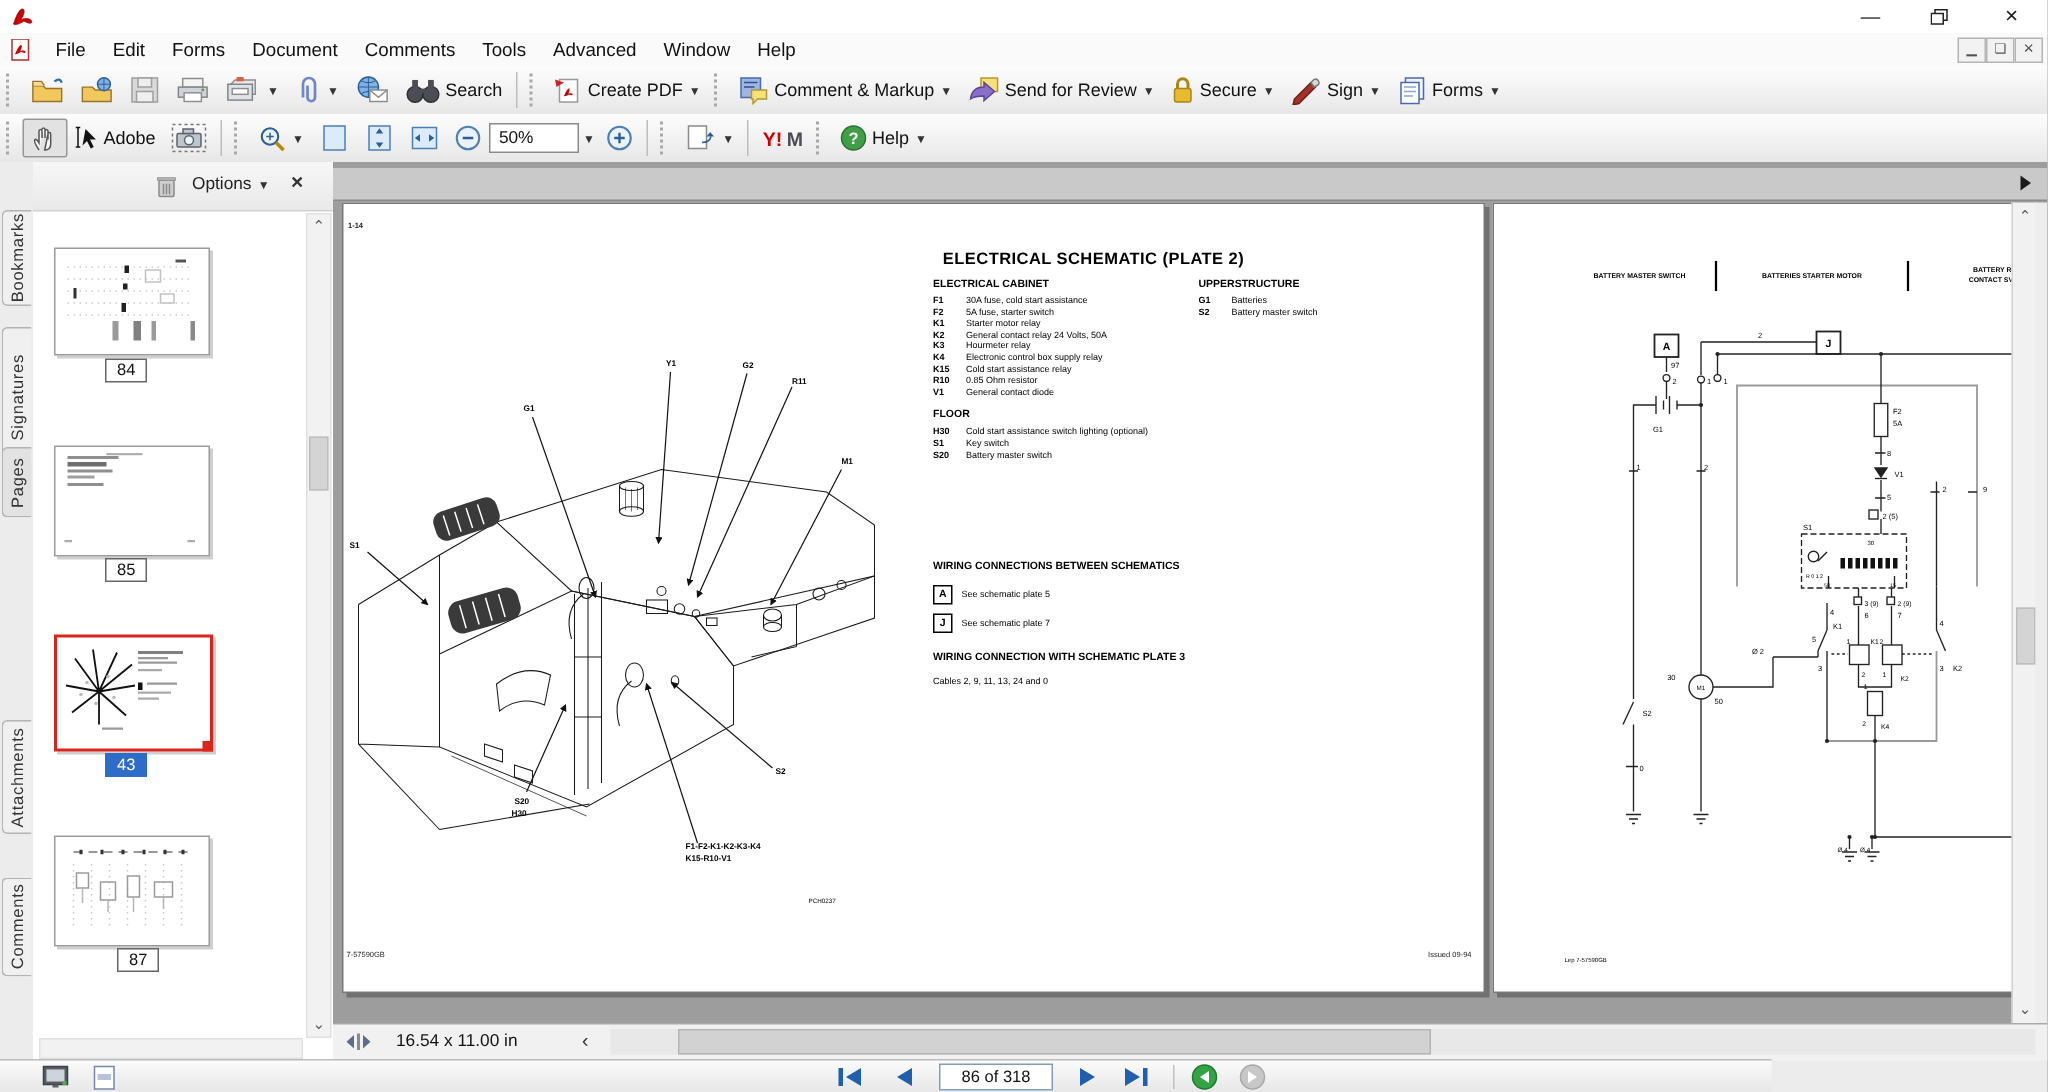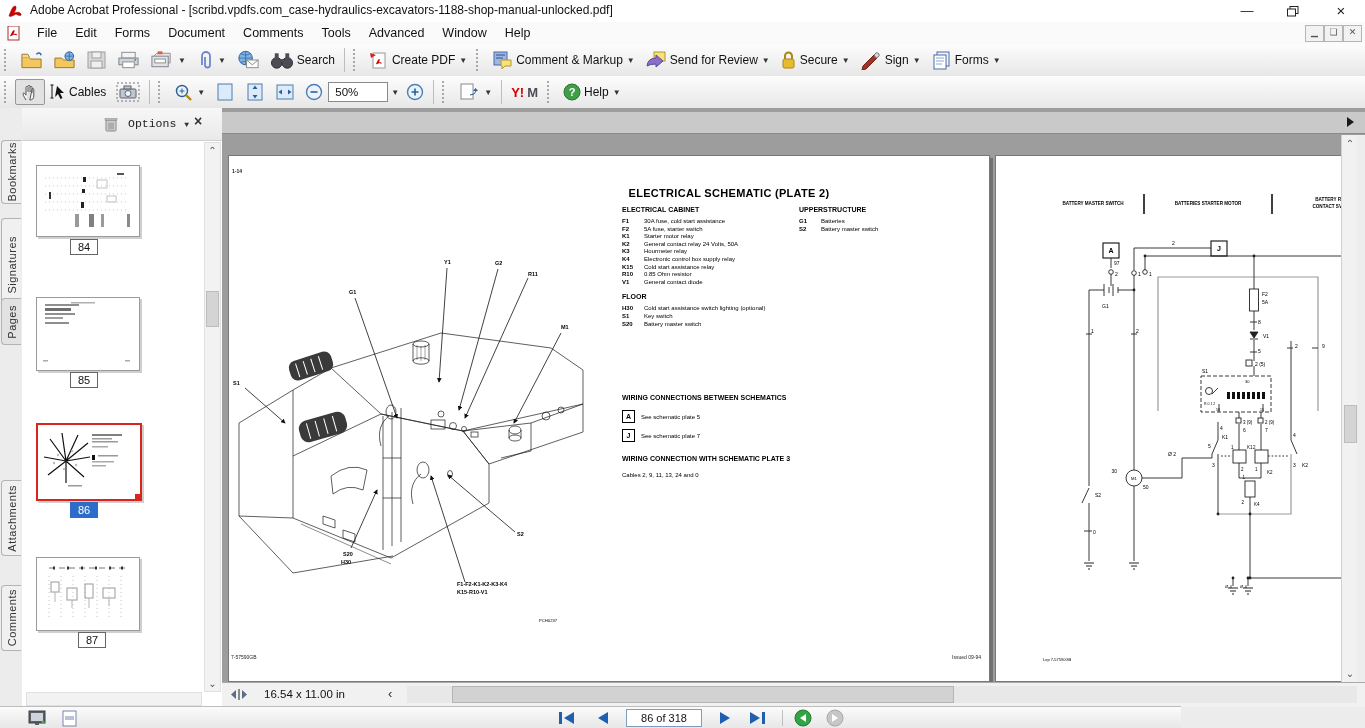--- a/index.html
+++ b/index.html
@@ -29,33 +29,33 @@
   .zoomfield{width:52px;height:18px;background:#fff;border:1px solid #8a8a8a;font-size:11.5px;
              line-height:18px;padding-left:6px;color:#111;}
   
   #tabstrip{left:0;top:108px;width:22px;height:598px;background:#ececec;border-right:1px solid #bdbdbd;}
   .vtab{left:1px;width:19px;background:#f0f0f0;border:1px solid #b3b3b3;border-right:none;
         border-radius:4px 0 0 4px;display:flex;align-items:center;justify-content:center;}
   .vtab span{writing-mode:vertical-rl;transform:rotate(180deg);font-size:11px;color:#333;letter-spacing:.5px;}
   
   #panel{left:22px;top:108px;width:200px;height:598px;background:#fff;border-right:1px solid #8f8f8f;}
   #panel-header{left:0;top:0;width:200px;height:32px;background:linear-gradient(#f7f7f7,#e9e9e9);border-bottom:1px solid #cfcfcf;}
-  #panel-header .opt{font-size:11.5px;color:#222;font-family:Liberation Mono, monospace;}
+  #panel-header .opt{font-size:11.5px;color:#222;}
   .thumbwrap{left:14px;width:102px;border:1px solid #9a9a9a;background:#fff;box-shadow:2px 2px 0 #cfcfcf;}
   .thumbwrap.sel{border:2px solid #d9251c;}
   .pagenum{font-size:11px;color:#111;border:1px solid #666;background:#fff;padding:0 7px;line-height:14px;}
   .pagenum.sel{background:#2e6cc9;color:#fff;border:1px solid #2e6cc9;}
   .corner-red{right:-2px;bottom:-2px;width:7px;height:7px;background:#d9251c;}
   .pscroll{background:#f2f2f2;border:1px solid #e0e0e0;}
   .chev{font-size:10px;color:#555;text-align:center;width:100%;}
   .sthumb{background:#d4d4d4;border:1px solid #bdbdbd;}
   
   #docarea{left:222px;top:108px;width:1143px;height:574px;background:#9d9d9d;overflow:hidden;}
   #doc-topstrip{left:0;top:4px;width:1143px;height:21px;background:#c9c9c9;border-bottom:1px solid #8a8a8a;}
-  .page{background:#fff;border:1px solid #787878;box-shadow:3px 3px 0 rgba(60,60,60,.45);overflow:hidden;margin-top:20px;}
+  .page{background:#fff;border:1px solid #787878;box-shadow:3px 3px 0 rgba(60,60,60,.45);overflow:hidden;}
   #page-leftpg{left:6px;top:27px;width:760px;height:525px;}
   #page-rightpg{left:773px;top:27px;width:346px;height:525px;}
   .pg-title{font-size:11px;font-weight:bold;color:#000;letter-spacing:.3px;text-align:center;}
   .pg-h{font-size:7px;font-weight:bold;color:#000;}
   .pg-row{display:flex;font-size:6px;color:#000;line-height:7.6px;}
   .pg-row .code{width:22px;font-weight:bold;flex:none;}
   .pg-small{font-size:6px;color:#000;}
   .pg-tiny{font-size:5px;color:#222;}
   .ajbox{width:11px;height:11px;border:1px solid #000;font-size:7px;font-weight:bold;
          text-align:center;line-height:11px;flex:none;margin-right:6px;}
@@ -73,21 +73,20 @@
   text{font-family:"Liberation Sans",sans-serif;}
 </style>
 </head>
 <body>
 
 <div id="titlebar" class="abs">
   <svg class="abs" style="left:7px;top:3px" width="16" height="16" viewBox="0 0 16 16">
     <rect x="0" y="0" width="16" height="16" fill="#fff"></rect>
     <path d="M2 13 C4 7 6 3 8 3 c2 0 1 4 -1 7 c3 -1 6 -1 7 1 c1 2 -2 2 -5 0 c-3 2 -6 3 -7 2 z" fill="#c00" stroke="#900" stroke-width=".5"></path>
   </svg>
-  <div class="abs title">Adobe Acrobat Professional - [scribd.vpdfs.com_case-hydraulics-excavators-1188-shop-manual-unlocked.pdf]</div>
   <div class="abs winbtn" style="left:1232px">—</div>
   <div class="abs winbtn" style="left:1278px">
     <svg width="12" height="11" viewBox="0 0 12 11" style="margin:4px auto 0">
       <rect x="3" y="0.5" width="8" height="7" fill="none" stroke="#222"></rect>
       <rect x="0.5" y="3" width="8" height="7" fill="#fff" stroke="#222"></rect>
     </svg>
   </div>
   <div class="abs winbtn" style="left:1326px;font-size:15px">×</div>
 </div>
 
@@ -235,21 +234,21 @@
   <div class="tbtn pressed">
     <svg width="20" height="20" viewBox="0 0 20 20">
       <path d="M6 18 C4 15 2.5 12 3.2 11.2 c.7 -.8 1.8 .3 2.8 2 V5.5 c0 -1.6 2 -1.6 2 0 V10 m0 -5.5 c0 -1.6 2 -1.6 2 0 V10 m0 -4.5 c0 -1.6 2 -1.6 2 0 V11 m0 -3.5 c0 -1.5 1.8 -1.5 1.8 0 V14 c0 2.5 -1.5 4 -4 4 z" fill="#f5f5f5" stroke="#555" stroke-width="1"></path>
     </svg>
   </div>
   <div class="tbtn">
     <svg width="16" height="18" viewBox="0 0 16 18">
       <path d="M2 2 v13 M0.5 2 h3 M0.5 15 h3" stroke="#111" fill="none"></path>
       <path d="M7 3 l7 7 h-4 l2.5 5 l-2 1 l-2.5 -5 l-3 3 z" fill="#111"></path>
     </svg>
-    <span class="lbl">Cables</span>
+    <span class="lbl">Adobe</span>
   </div>
   <div class="tbtn">
     <svg width="24" height="20" viewBox="0 0 24 20">
       <rect x="1" y="1" width="22" height="18" fill="none" stroke="#777" stroke-dasharray="2,2"></rect>
       <rect x="4" y="7" width="16" height="9" rx="1" fill="#bfc6cf" stroke="#5d646e"></rect>
       <rect x="8" y="4" width="7" height="3" fill="#bfc6cf" stroke="#5d646e"></rect>
       <circle cx="12" cy="11.5" r="3" fill="#eef4fb" stroke="#5d646e"></circle>
     </svg>
   </div>
   <div class="sep"></div>
@@ -404,21 +403,21 @@
       <rect x="54" y="16" width="26" height="1.5" fill="#999"></rect>
         <rect x="54" y="21" width="16" height="1.5" fill="#aaa"></rect>
       <rect x="54" y="30" width="3" height="5" fill="#111"></rect>
         <rect x="60" y="30" width="20" height="1.5" fill="#999"></rect>
       <rect x="54" y="36" width="22" height="1.5" fill="#aaa"></rect>
         <rect x="54" y="40" width="14" height="1.5" fill="#aaa"></rect>
       <rect x="30" y="60" width="14" height="1.5" fill="#999"></rect>
     </svg>
     <div class="corner-red abs"></div>
   </div>
-  <div class="pagenum sel abs" style="left:48px;top:394px">86</div>
+  <div class="pagenum sel abs" style="left:48px;top:394px">43</div>
 
   <div class="thumbwrap abs" style="top:449px;height:72px">
     <svg width="100" height="70" viewBox="0 0 100 70">
       <path d="M12 10 h76" stroke="#777" stroke-dasharray="6,4"></path>
       <g fill="#333">
           <rect x="16" y="8.5" width="2" height="3"></rect>
           <rect x="30" y="8.5" width="2" height="3"></rect>
           <rect x="44" y="8.5" width="2" height="3"></rect>
           <rect x="58" y="8.5" width="2" height="3"></rect>
           <rect x="72" y="8.5" width="2" height="3"></rect>

